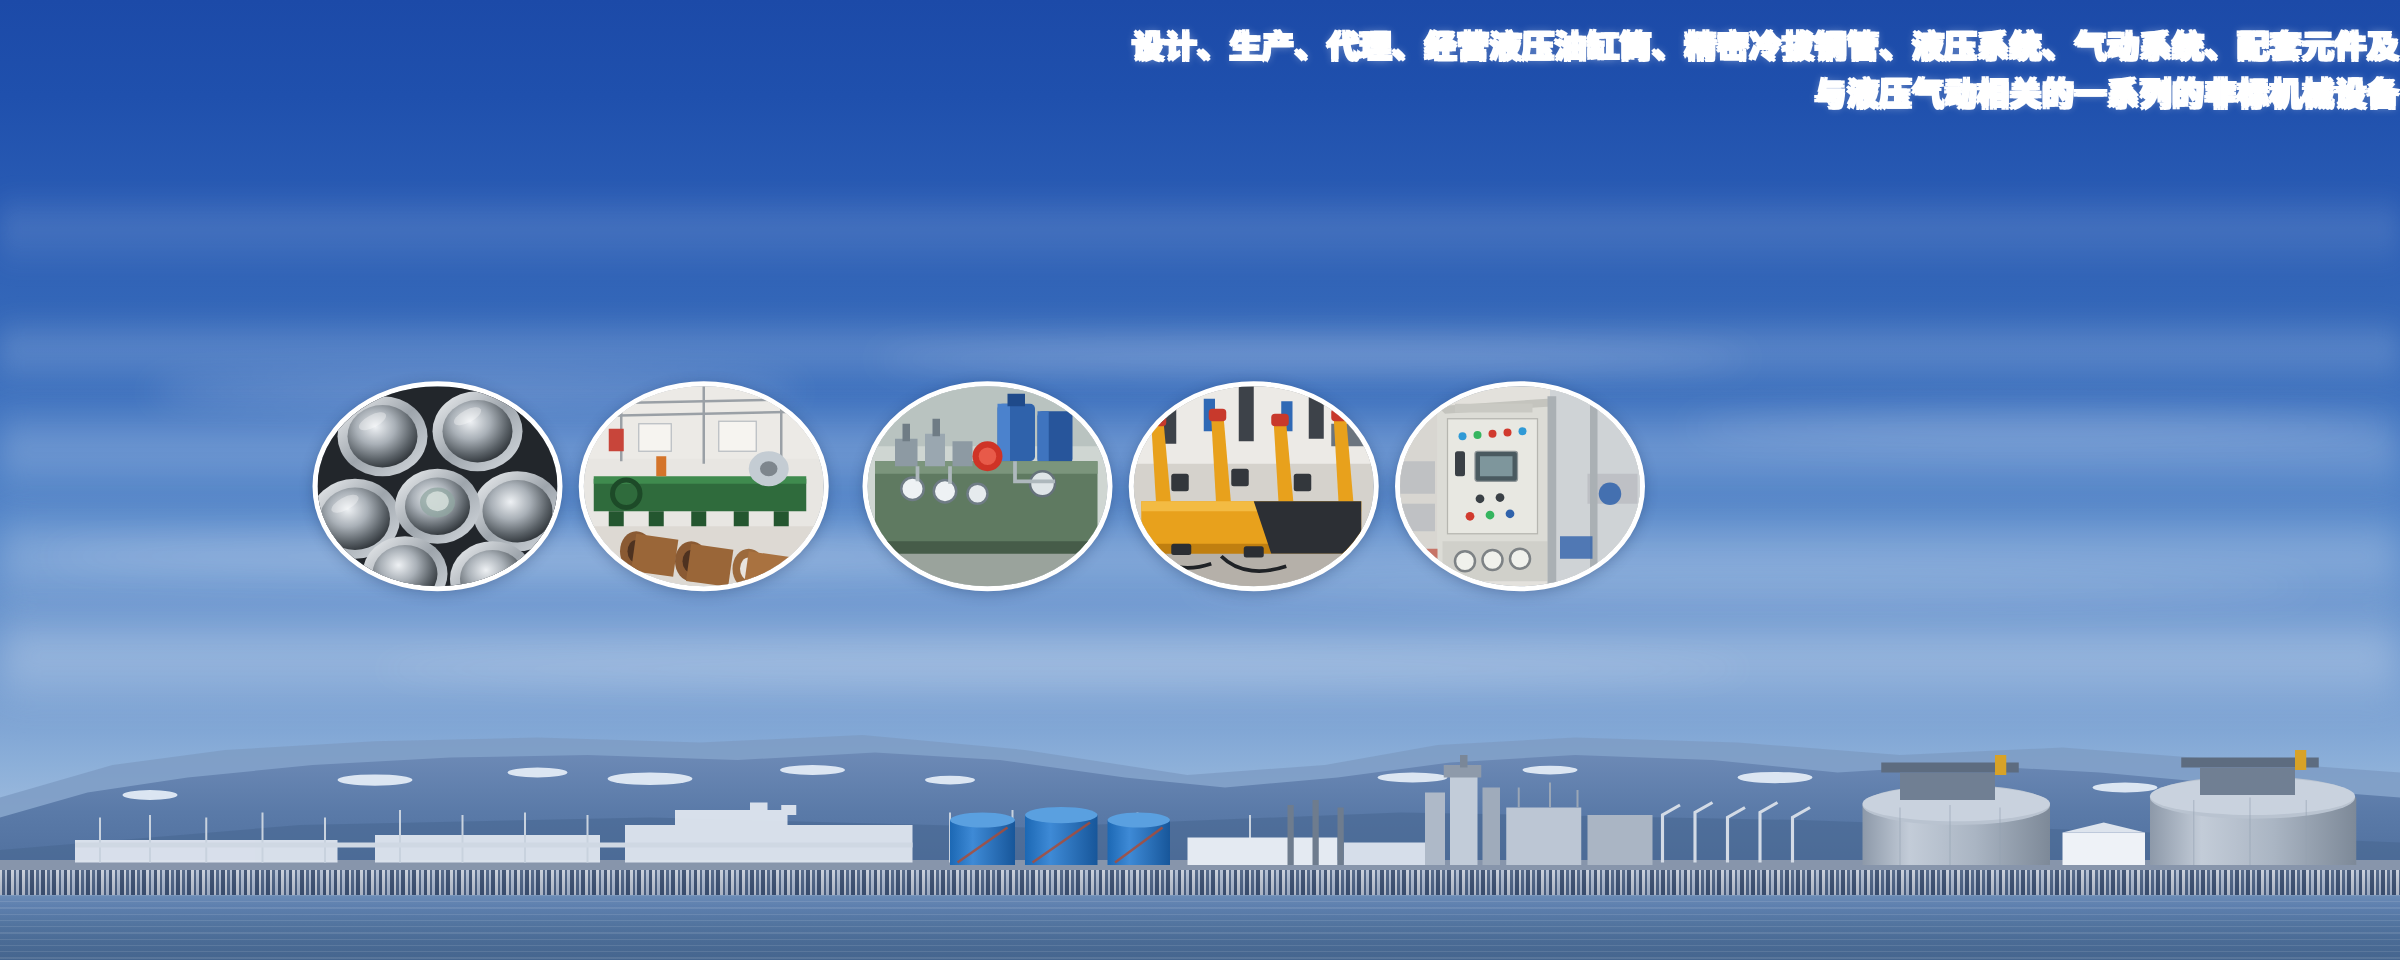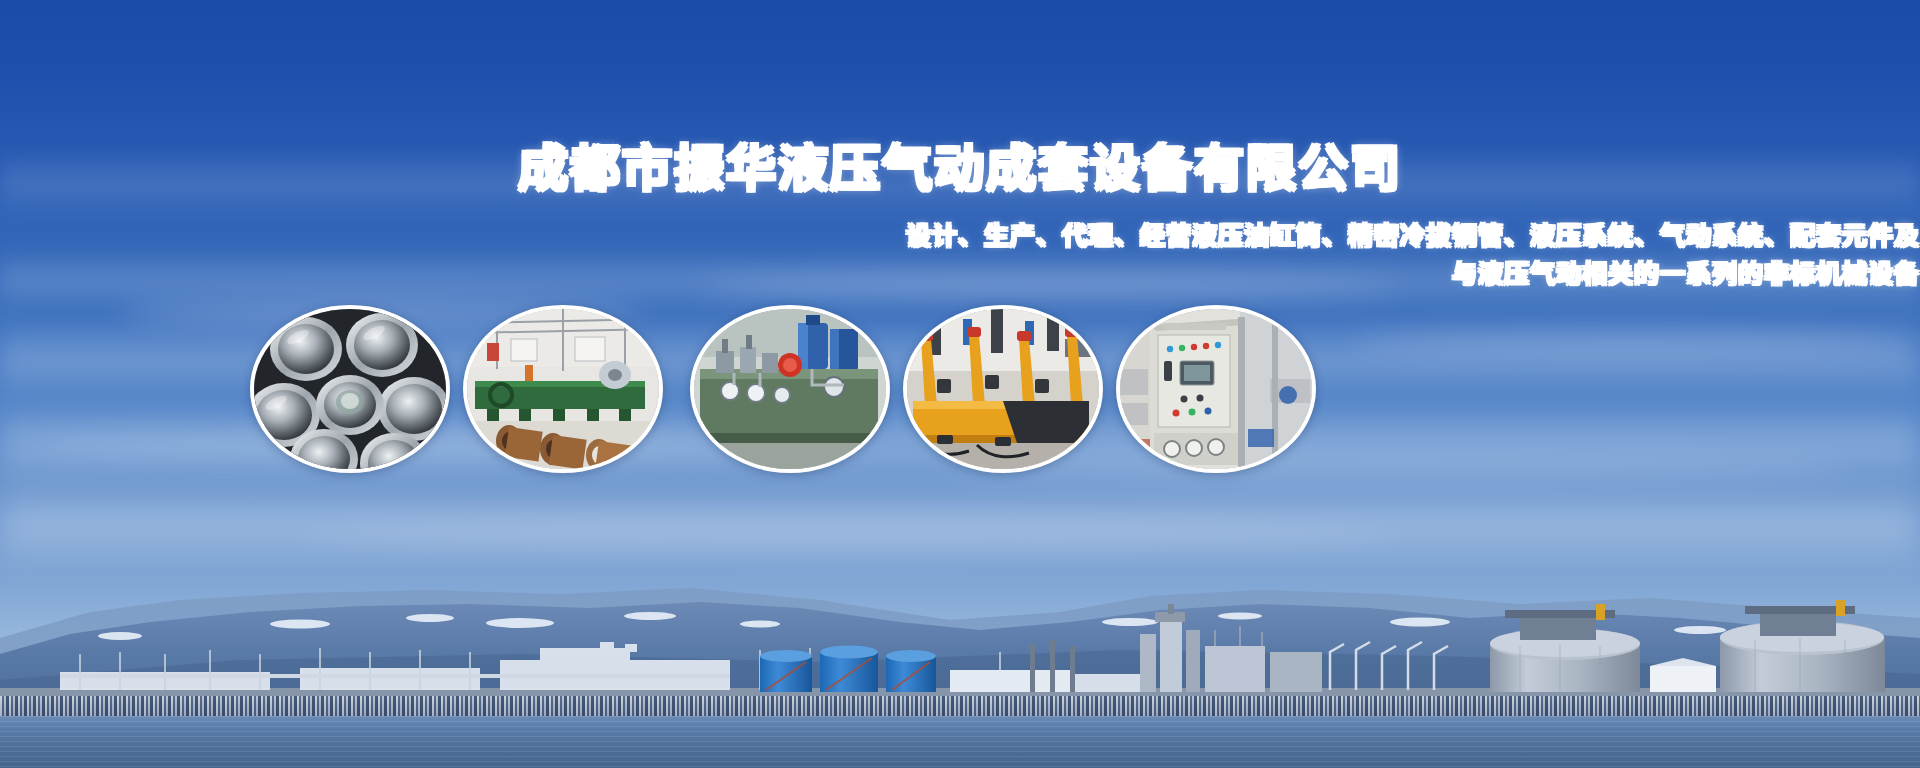--- a/index.html
+++ b/index.html
@@ -270,21 +270,20 @@
       <line x1="860" y1="102" x2="860" y2="112"></line>
       <line x1="1010" y1="102" x2="1010" y2="112"></line>
     </g>
   </svg>
 
   <div class="breakwater"></div>
   <div class="water"></div>
   <div class="waterlines"></div>
 
   <div id="textblock">
-    <div id="title">成都市振华液压气动成套设备有限公司</div>
     <div class="subline" id="sub1">设计、生产、代理、经营液压油缸筒、精密冷拔钢管、液压系统、气动系统、配套元件及</div>
     <div class="subline" id="sub2">与液压气动相关的一系列的非标机械设备</div>
   </div>
 
   <div class="thumb" style="left:250px;top:305px;width:192px;height:160px;">
     <svg class="scene" viewBox="0 0 192 160" preserveAspectRatio="xMidYMid slice">
       <defs>
         <radialGradient id="bore" cx="40%" cy="35%" r="70%">
           <stop offset="0%" stop-color="#eef1f4"></stop>
           <stop offset="40%" stop-color="#a9b0b7"></stop>

